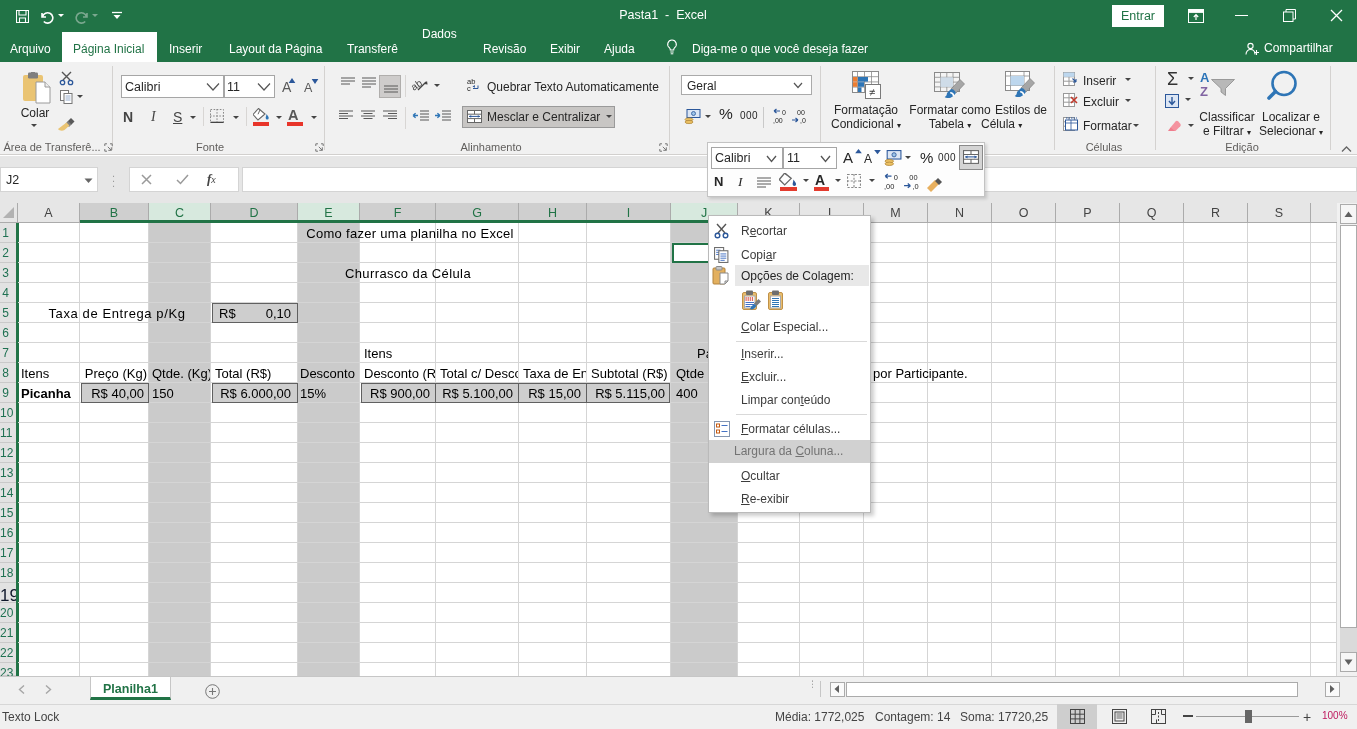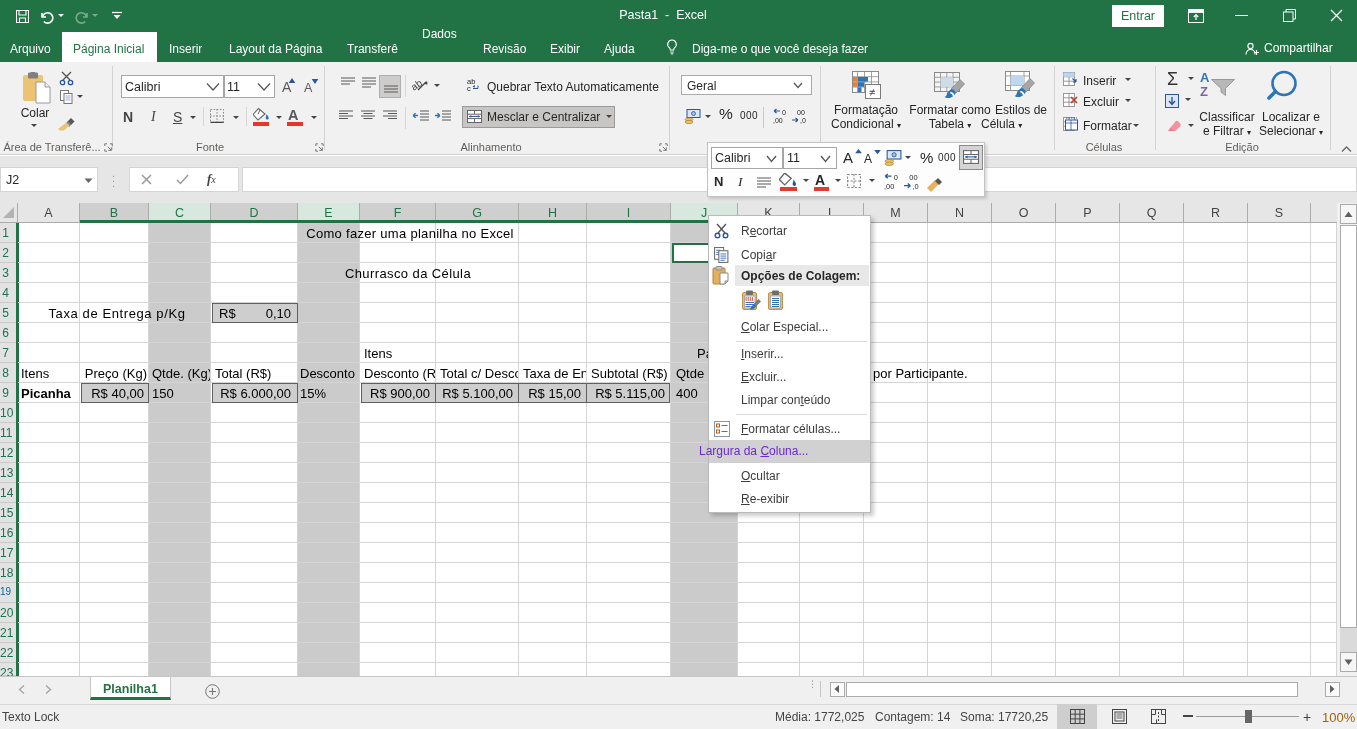--- a/index.html
+++ b/index.html
@@ -402,21 +402,21 @@
 <div class="ab" style="left:0;top:523px;width:16px;height:20px;background:#e2e2e2;border-bottom:1px solid #c9c9c9">
     <div style="width:11px;text-align:center;color:#1f7152;font-size:12px;padding-top:3px">16</div>
   </div>
 <div class="ab" style="left:0;top:543px;width:16px;height:20px;background:#e2e2e2;border-bottom:1px solid #c9c9c9">
     <div style="width:11px;text-align:center;color:#1f7152;font-size:12px;padding-top:3px">17</div>
   </div>
 <div class="ab" style="left:0;top:563px;width:16px;height:20px;background:#e2e2e2;border-bottom:1px solid #c9c9c9">
     <div style="width:11px;text-align:center;color:#1f7152;font-size:12px;padding-top:3px">18</div>
   </div>
 <div class="ab" style="left:0;top:583px;width:16px;height:20px;background:#e2e2e2;border-bottom:1px solid #c9c9c9">
-    <div style="width:11px;text-align:center;color:#0369a1;font-size:10px;padding-top:3px">19</div>
+    <div style="width:11px;text-align:center;color:#0f172a;font-size:17px;padding-top:3px">19</div>
   </div>
 <div class="ab" style="left:0;top:603px;width:16px;height:20px;background:#e2e2e2;border-bottom:1px solid #c9c9c9">
     <div style="width:11px;text-align:center;color:#1f7152;font-size:12px;padding-top:3px">20</div>
   </div>
 <div class="ab" style="left:0;top:623px;width:16px;height:20px;background:#e2e2e2;border-bottom:1px solid #c9c9c9">
     <div style="width:11px;text-align:center;color:#1f7152;font-size:12px;padding-top:3px">21</div>
   </div>
 <div class="ab" style="left:0;top:643px;width:16px;height:20px;background:#e2e2e2;border-bottom:1px solid #c9c9c9">
     <div style="width:11px;text-align:center;color:#1f7152;font-size:12px;padding-top:3px">22</div>
   </div>
@@ -623,21 +623,21 @@
   </svg>
 <svg class="ab" style="left:1151px;top:709px" width="15" height="15" viewBox="0 0 15 15">
     <rect x="0.5" y="0.5" width="14" height="14" fill="none" stroke="#444"></rect>
     <path d="M0.5 0.5 v5 h4 v-5 M10.5 0.5 v5 h4 M5.5 14.5 v-4" stroke="#444" fill="none"></path>
     <path d="M7.5 3 v9" stroke="#444" stroke-dasharray="2 1.5"></path>
   </svg>
 <div class="ab" style="left:1183px;top:710px;width:10px;height:1.6px;background:#444;margin-top:5px"></div>
 <div class="ab" style="left:1196px;top:716px;width:103px;height:1.4px;background:#9a9a9a"></div>
 <div class="ab" style="left:1245px;top:710px;width:7px;height:13px;background:#666"></div>
 <div class="ab" style="left:1303px;top:709px;font-size:14px;color:#444">+</div>
-<div class="ab" style="left:1322px;top:710px;font-size:13px;color:#a16207">100%</div>
+<div class="ab" style="left:1322px;top:710px;font-size:10px;color:#be185d">100%</div>
 <div class="ab" style="left:707px;top:142px;width:278px;height:55px;background:#fdfdfd;border:1px solid #c3c3c3;box-shadow:2px 2px 3px rgba(0,0,0,0.15)"></div>
 <div class="ab" style="left:711px;top:147px;width:72px;height:22px;background:#fff;border:1px solid #a6a6a6"></div>
 <div class="ab" style="left:715px;top:151px;font-size:12.5px;color:#262626">Calibri</div>
 <svg class="ab" style="left:766px;top:155px" width="11" height="8" viewBox="0 0 11 8">
     <path d="M1 1 L5.5 6.5 L10 1" stroke="#555" stroke-width="1.3" fill="none"></path>
   </svg>
 <div class="ab" style="left:783px;top:147px;width:54px;height:22px;background:#fff;border:1px solid #a6a6a6"></div>
 <div class="ab" style="left:787px;top:151px;font-size:12.5px;color:#262626">11</div>
 <svg class="ab" style="left:820px;top:155px" width="11" height="8" viewBox="0 0 11 8">
     <path d="M1 1 L5.5 6.5 L10 1" stroke="#555" stroke-width="1.3" fill="none"></path>
@@ -714,21 +714,21 @@
     <path d="M6 6.5 h5.5 M6 8.5 h5.5 M6 10.5 h5.5 M6 12.5 h4" stroke="#4472c4" stroke-width="0.9"></path>
   </svg>
 <div class="ab" style="left:741px;top:248px;font-size:12px;color:#3c3c3c">Copi<u>a</u>r</div>
 <div class="ab" style="left:735px;top:265px;width:134px;height:21px;background:#e8e8e8"></div>
 <svg class="ab" style="left:712px;top:266px" width="19" height="20" viewBox="0 0 19 20">
     <rect x="1" y="2" width="12" height="16" rx="1" fill="#e3b05f" stroke="#b3833c"></rect>
     <rect x="4" y="0.5" width="6" height="3.5" rx="0.8" fill="#c6c6c6" stroke="#8a8a8a"></rect>
     <path d="M8 7 h8 v8 l-3 3 h-5 z" fill="#fff" stroke="#8a8a8a"></path>
     <path d="M13 15 v3 l3-3 z" fill="#dcdcdc" stroke="#8a8a8a"></path>
   </svg>
-<div class="ab" style="left:741px;top:269px;font-size:12px;font-weight:bold;color:#262626">Opções de Colagem:</div>
+<div class="ab" style="left:741px;top:269px;font-size:12px;font-weight:normal;color:#262626">Opções de Colagem:</div>
 <svg class="ab" style="left:742px;top:290px" width="20" height="21" viewBox="0 0 20 21">
     <rect x="0.5" y="2.5" width="14" height="17" rx="1.5" fill="#e8bd6d" stroke="#c09148"></rect>
     <rect x="4" y="0.5" width="7" height="4.5" rx="1" fill="#6e6e6e"></rect>
     <rect x="2.5" y="6" width="10.5" height="12" fill="#fff" stroke="#aaa"></rect>
     <path d="M3.5 8 h8.5 M3.5 10 h8.5" stroke="#d5382c" stroke-width="1.4" stroke-dasharray="1.2 0.9"></path>
     <path d="M3.5 12.5 h8.5 M3.5 14.5 h8.5 M3.5 16.5 h5" stroke="#4472c4" stroke-width="1"></path>
     <path d="M12 13.5 l4.5-4.5 2.5 2.5 -4.5 4.5 z" fill="#7b7b7b"></path>
     <path d="M12.5 14 l2 2 -2.5 2.5 c-1.5 1.5-3.5 1-4.3 0.3 1-0.4 1.2-1 1.3-2.3 z" fill="#2e75b6"></path>
   </svg>
 <svg class="ab" style="left:768px;top:290px" width="19" height="21" viewBox="0 0 19 21">
@@ -745,14 +745,14 @@
 <div class="ab" style="left:736px;top:414px;width:131px;height:1px;background:#d9d9d9"></div>
 <svg class="ab" style="left:714px;top:421px" width="16" height="16" viewBox="0 0 16 16">
     <rect x="0.5" y="0.5" width="15" height="15" fill="#fff" stroke="#8496b0"></rect>
     <rect x="2.5" y="3" width="3" height="3" fill="none" stroke="#c55a11"></rect>
     <path d="M7.5 4.5 h6" stroke="#4472c4"></path>
     <rect x="2.5" y="9" width="3" height="3" fill="none" stroke="#c55a11"></rect>
     <path d="M7.5 10.5 h6" stroke="#4472c4"></path>
   </svg>
 <div class="ab" style="left:741px;top:422px;font-size:12px;color:#3c3c3c"><u>F</u>ormatar células...</div>
 <div class="ab" style="left:709px;top:440px;width:161px;height:23px;background:#d1d1d1"></div>
-<div class="ab" style="left:699px;top:444px;font-size:12px;color:#6d28d9">Largura da <u>C</u>oluna...</div>
+<div class="ab" style="left:734px;top:444px;font-size:12px;color:#737373">Largura da <u>C</u>oluna...</div>
 <div class="ab" style="left:741px;top:469px;font-size:12px;color:#3c3c3c"><u>O</u>cultar</div>
 <div class="ab" style="left:741px;top:492px;font-size:12px;color:#3c3c3c"><u>R</u>e-exibir</div>
 </body></html>

